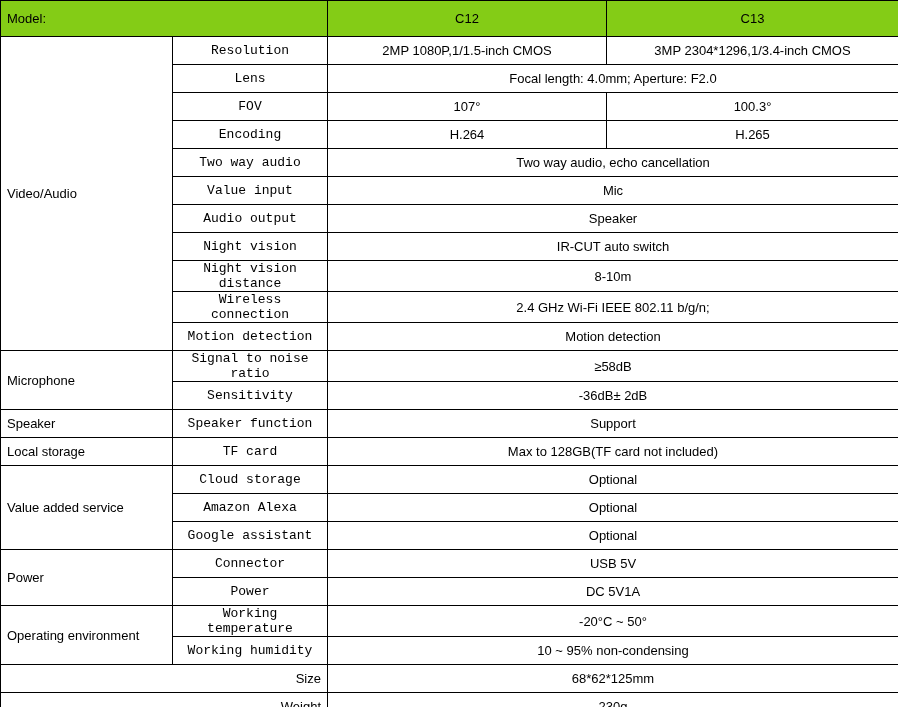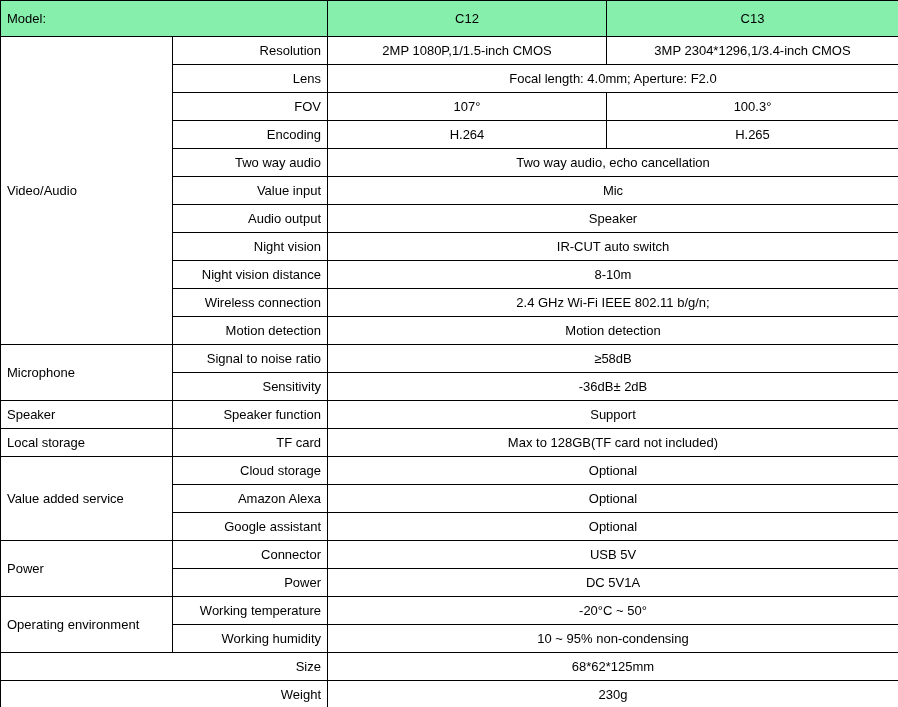--- a/index.html
+++ b/index.html
@@ -23,39 +23,40 @@
     font-weight: normal;
     vertical-align: middle;
     box-sizing: border-box;
   }
   .col-cat { width: 172px; }
   .col-attr { width: 155px; }
   .col-c12 { width: 279px; }
   .col-c13 { width: 292px; }
 
   .header-row td {
-    background: #86efac;
+    background: #84cc16;
     height: 36px;
     font-weight: bold;
   }
   .hdr-model {
     font-size: 17px;
     text-align: left;
   }
   .hdr-model-name {
     font-size: 17px;
     text-align: center;
   }
   .cat-cell {
     font-weight: bold;
     font-size: 13.5px;
     text-align: left;
   }
   .attr-cell {
-    text-align: right;
+    text-align: center;
+    font-family: Liberation Mono, monospace;
   }
   .val-cell {
     text-align: center;
   }
   .row-std td { height: 28px; }
   .footer-cat {
     font-weight: bold;
     text-align: right;
     font-size: 13.5px;
   }

